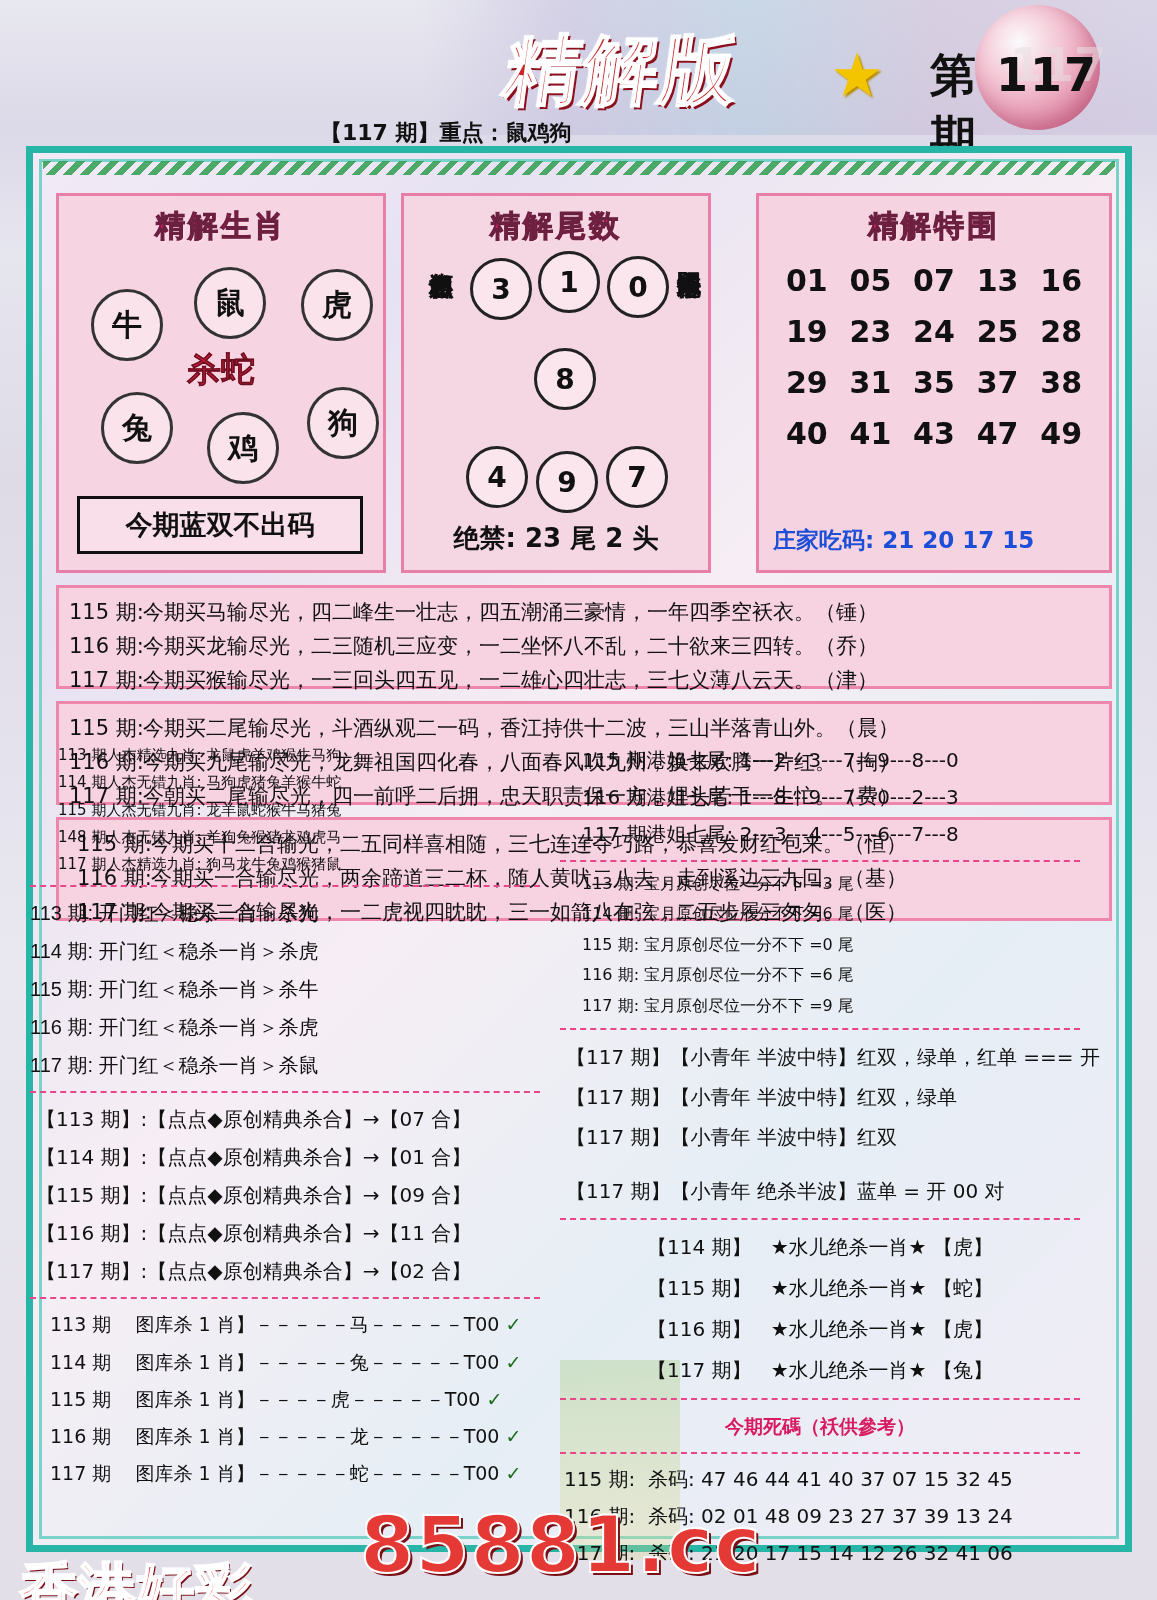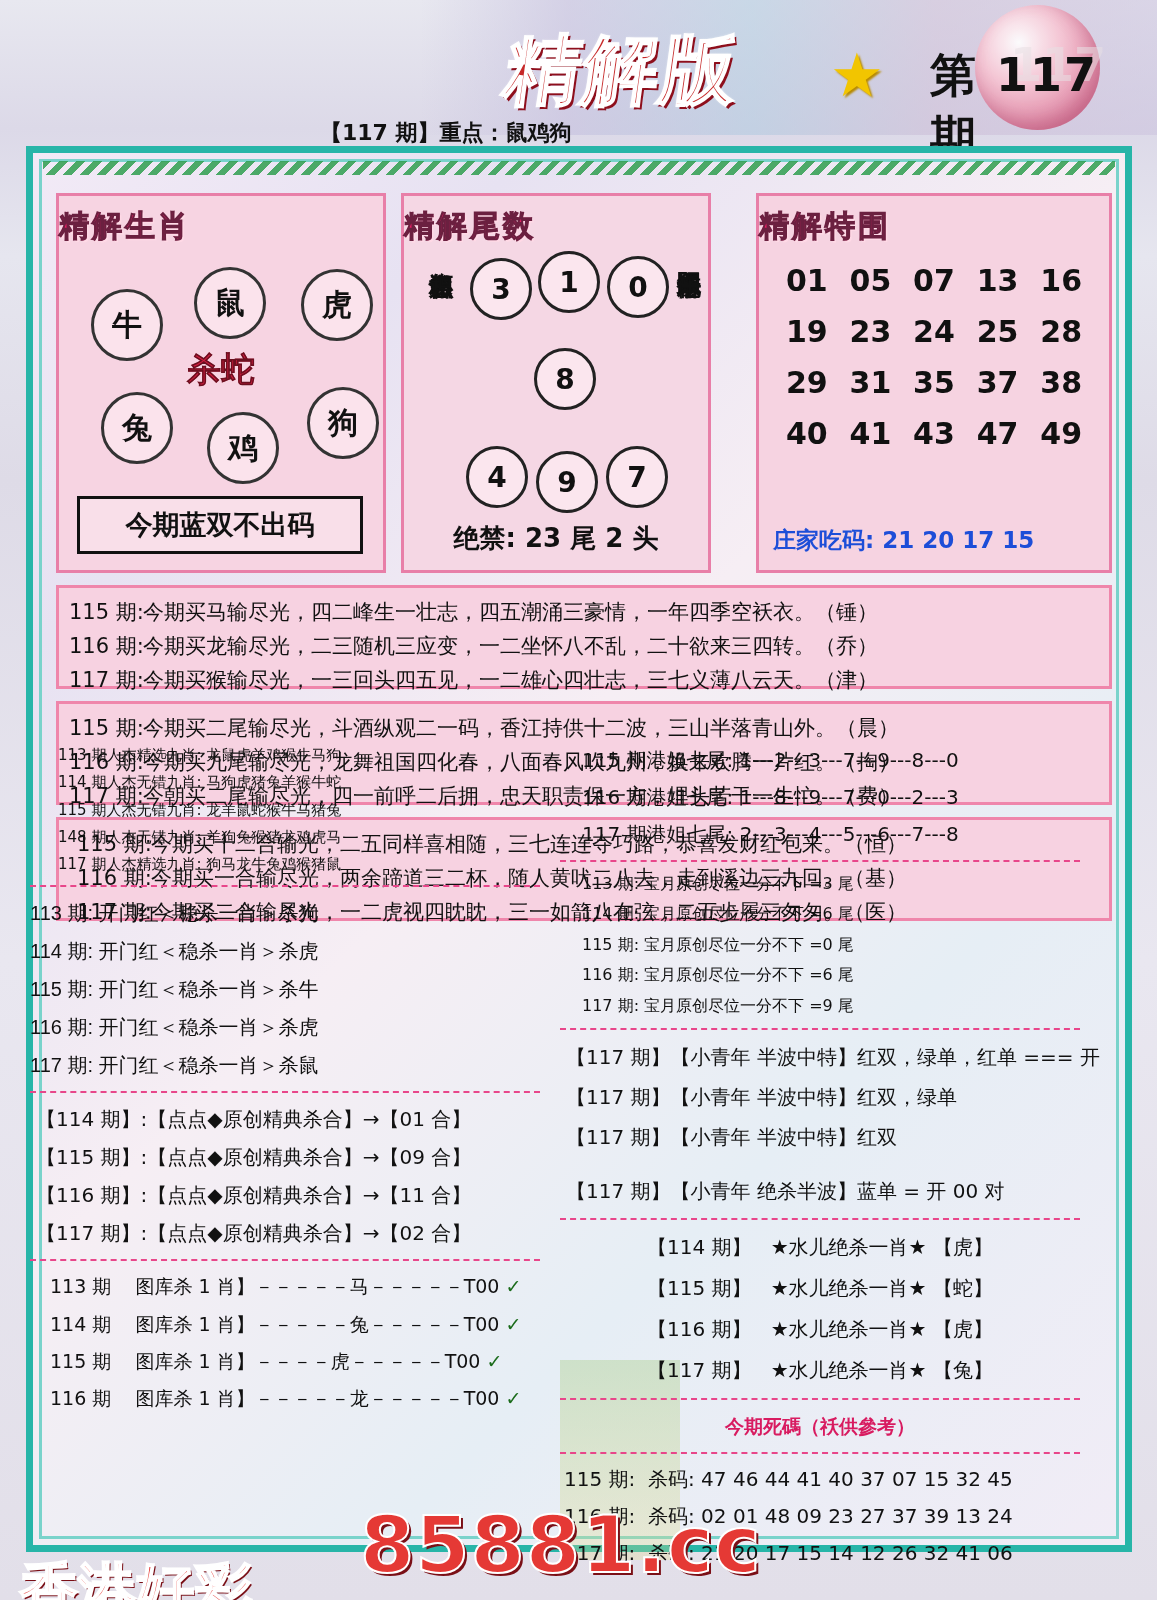--- a/index.html
+++ b/index.html
@@ -56,21 +56,21 @@
     background:repeating-linear-gradient(135deg,#2f9e4f 0 6px,transparent 6px 12px);
     opacity:.85;
   }
   
   .panelrow{position:absolute;left:23px;top:40px;width:1056px;height:380px;}
   .pnl{position:absolute;top:0;height:380px;box-sizing:border-box;}
   .pnl-1{left:0;width:330px;background:#f7d4e2;border:3px solid #e87fa8;}
   .pnl-2{left:345px;width:310px;background:#f5d7e4;border:3px solid #e87fa8;}
   .pnl-3{left:700px;width:356px;background:#f6d3e1;border:3px solid #e87fa8;}
   .pnl-title{
-    margin-top:10px;
+    text-align:center;margin-top:10px;
     font-size:30px;font-weight:bold;color:#e91e63;
     font-family:"DejaVu Sans", sans-serif;
     -webkit-text-stroke:1px #6b2040;
     text-shadow:2px 2px 0 #ffd9e6;
     letter-spacing:3px;
   }
   
   .zodiac{position:relative;height:215px;}
   .zc{position:absolute;width:66px;height:66px;border-radius:50%;
     background:#fbe3ec;border:3px solid #333;
@@ -263,31 +263,33 @@
     <div class="dash"></div>
     <div class="l2">
       <div class="row"><span>113 期:</span> <span>开门红＜稳杀一肖＞杀狗</span></div>
       <div class="row"><span>114 期:</span> <span>开门红＜稳杀一肖＞杀虎</span></div>
       <div class="row"><span>115 期:</span> <span>开门红＜稳杀一肖＞杀牛</span></div>
       <div class="row"><span>116 期:</span> <span>开门红＜稳杀一肖＞杀虎</span></div>
       <div class="row"><span>117 期:</span> <span>开门红＜稳杀一肖＞杀鼠</span></div>
     </div>
     <div class="dash"></div>
     <div class="l3">
+      <div class="row"><span>【113 期】:【点点◆原创精典杀合】→</span><span>【07 合】</span></div>
       <div class="row"><span>【114 期】:【点点◆原创精典杀合】→</span><span>【01 合】</span></div>
       <div class="row"><span>【115 期】:【点点◆原创精典杀合】→</span><span>【09 合】</span></div>
       <div class="row"><span>【116 期】:【点点◆原创精典杀合】→</span><span>【11 合】</span></div>
       <div class="row"><span>【117 期】:【点点◆原创精典杀合】→</span><span>【02 合】</span></div>
     </div>
     <div class="dash"></div>
     <div class="l4">
       <div class="row"><span>113 期</span> &nbsp;&nbsp;&nbsp;<span>图库杀 1 肖】</span><span>－－－－－</span><span>马</span><span>－－－－－T00</span> <span class="tick">✓</span></div>
       <div class="row"><span>114 期</span> &nbsp;&nbsp;&nbsp;<span>图库杀 1 肖】</span><span>－－－－－</span><span>兔</span><span>－－－－－T00</span> <span class="tick">✓</span></div>
       <div class="row"><span>115 期</span> &nbsp;&nbsp;&nbsp;<span>图库杀 1 肖】</span><span>－－－－</span><span>虎</span><span>－－－－－T00</span> <span class="tick">✓</span></div>
       <div class="row"><span>116 期</span> &nbsp;&nbsp;&nbsp;<span>图库杀 1 肖】</span><span>－－－－－</span><span>龙</span><span>－－－－－T00</span> <span class="tick">✓</span></div>
+      <div class="row"><span>117 期</span> &nbsp;&nbsp;&nbsp;<span>图库杀 1 肖】</span><span>－－－－－</span><span>蛇</span><span>－－－－－T00</span> <span class="tick">✓</span></div>
     </div>
   </div>
 
   <div class="colR">
     <div class="r1">
       <div class="row"><span>115 期港姐七尾:</span> <span>1---2---3---7---9---8---0</span></div>
       <div class="row"><span>116 期港姐七尾:</span> <span>1---8---9---7---0---2---3</span></div>
       <div class="row"><span>117 期港姐七尾:</span> <span>2---3---4---5---6---7---8</span></div>
     </div>
     <div class="dash"></div>

